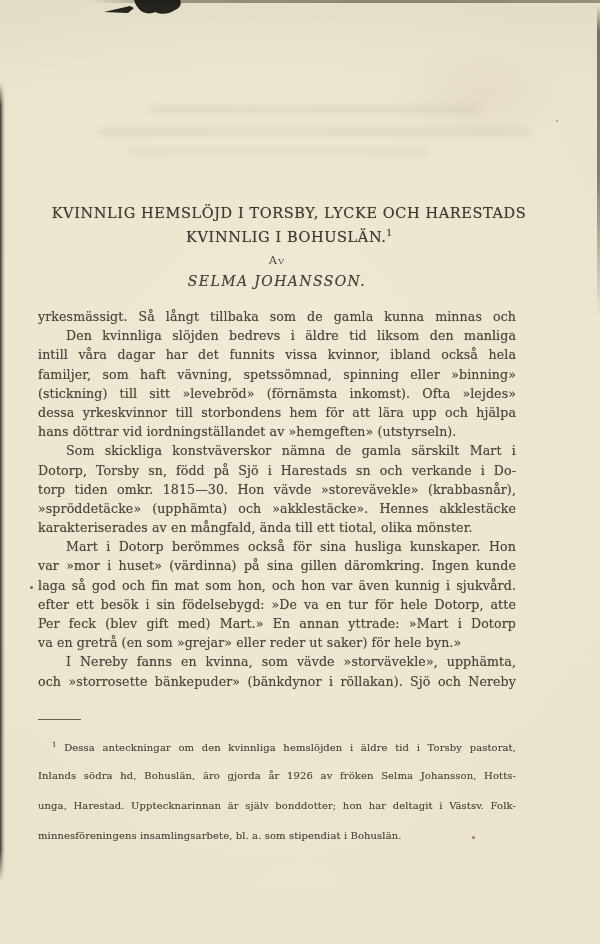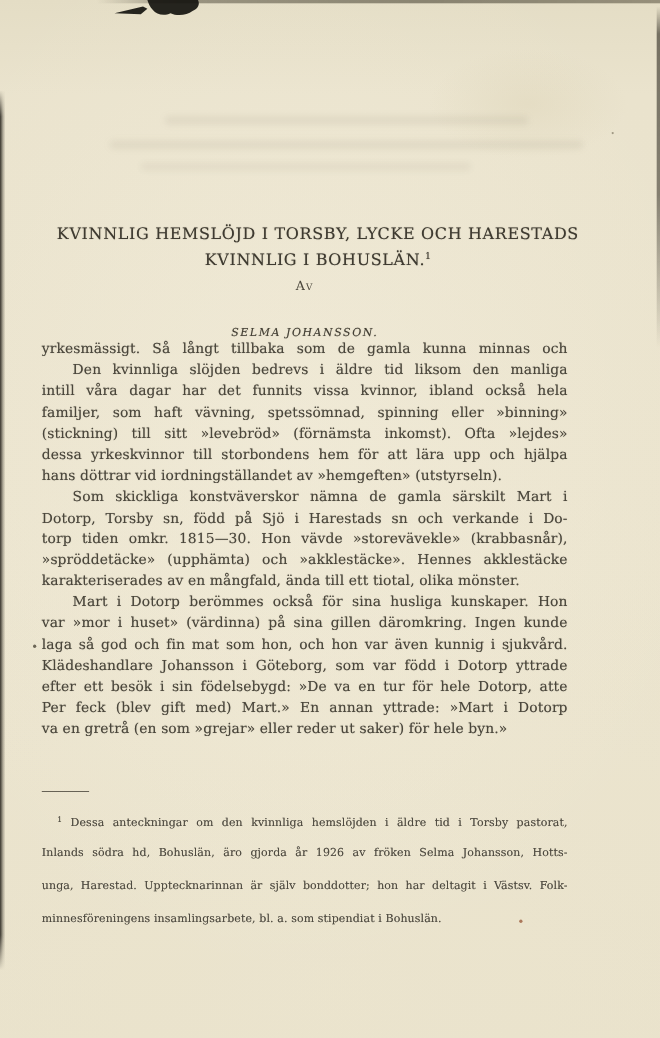--- a/index.html
+++ b/index.html
@@ -71,24 +71,23 @@
     position: absolute; top: 253px; left: 0; width: 100%;
     text-align: center;
     font-variant: small-caps;
     font-size: 11.5px; letter-spacing: 1.2px;
     color: #4a463b;
   }
   .author {
     position: absolute; top: 273px; left: 0; width: 100%;
     text-align: center;
     font-style: italic;
-    font-size: 10px; letter-spacing: 1.4px;
+    font-size: 14px; letter-spacing: 1.4px;
     color: #454136;
     text-shadow: 0 0 0.7px rgba(69,65,54,0.5);
-    margin-top: 24px;
   }
   .bodytext {
     position: absolute; top: 307px; left: 0; width: 100%;
     font-size: 12.6px; line-height: 19.2px; letter-spacing: 0.1px;
     text-shadow: 0 0 0.7px rgba(74,70,59,0.5);
   }
   .line {
     height: 19.2px;
     text-align: justify;
     text-align-last: justify;
@@ -153,24 +152,27 @@
         <div class="line indent">Som skickliga konstväverskor nämna de gamla särskilt Mart i</div>
         <div class="line">Dotorp, Torsby sn, född på Sjö i Harestads sn och verkande i Do-</div>
         <div class="line">torp tiden omkr. 1815—30.  Hon vävde »storevävekle» (krabbasnår),</div>
         <div class="line">»spröddetäcke» (upphämta) och »akklestäcke».  Hennes akklestäcke</div>
         <div class="line last">karakteriserades av en mångfald, ända till ett tiotal, olika mönster.</div>
       </div>
       <div>
         <div class="line indent">Mart i Dotorp berömmes också för sina husliga kunskaper.  Hon</div>
         <div class="line">var »mor i huset» (värdinna) på sina gillen däromkring.  Ingen kunde</div>
         <div class="line">laga så god och fin mat som hon, och hon var även kunnig i sjukvård.</div>
-        <div class="line">Klädeshandlare Johansson i Göteborg, som var född i Dotorp yttrade</div>
         <div class="line">efter ett besök i sin födelsebygd: »De va en tur för hele Dotorp, atte</div>
         <div class="line">Per feck (blev gift med) Mart.»  En annan yttrade:  »Mart i Dotorp</div>
         <div class="line last">va en gretrå (en som »grejar» eller reder ut saker) för hele byn.»</div>
+      </div>
+      <div>
+        <div class="line indent">I Nereby fanns en kvinna, som vävde »storvävekle», upphämta,</div>
+        <div class="line">och »storrosette bänkepuder» (bänkdynor i röllakan).  Sjö och Nereby</div>
       </div>
     </div>
 
     <div class="fnrule"></div>
 
     <div class="footnote">
       <div class="line fline1"><sup>1</sup> <span>Dessa anteckningar om den kvinnliga hemslöjden i äldre tid i Torsby pastorat,</span></div>
       <div class="line">Inlands södra hd, Bohuslän, äro gjorda år 1926 av fröken Selma Johansson, Hotts-</div>
       <div class="line">unga, Harestad.  Upptecknarinnan är själv bonddotter; hon har deltagit i Västsv. Folk-</div>
       <div class="line last">minnesföreningens insamlingsarbete, bl. a. som stipendiat i Bohuslän.</div>

